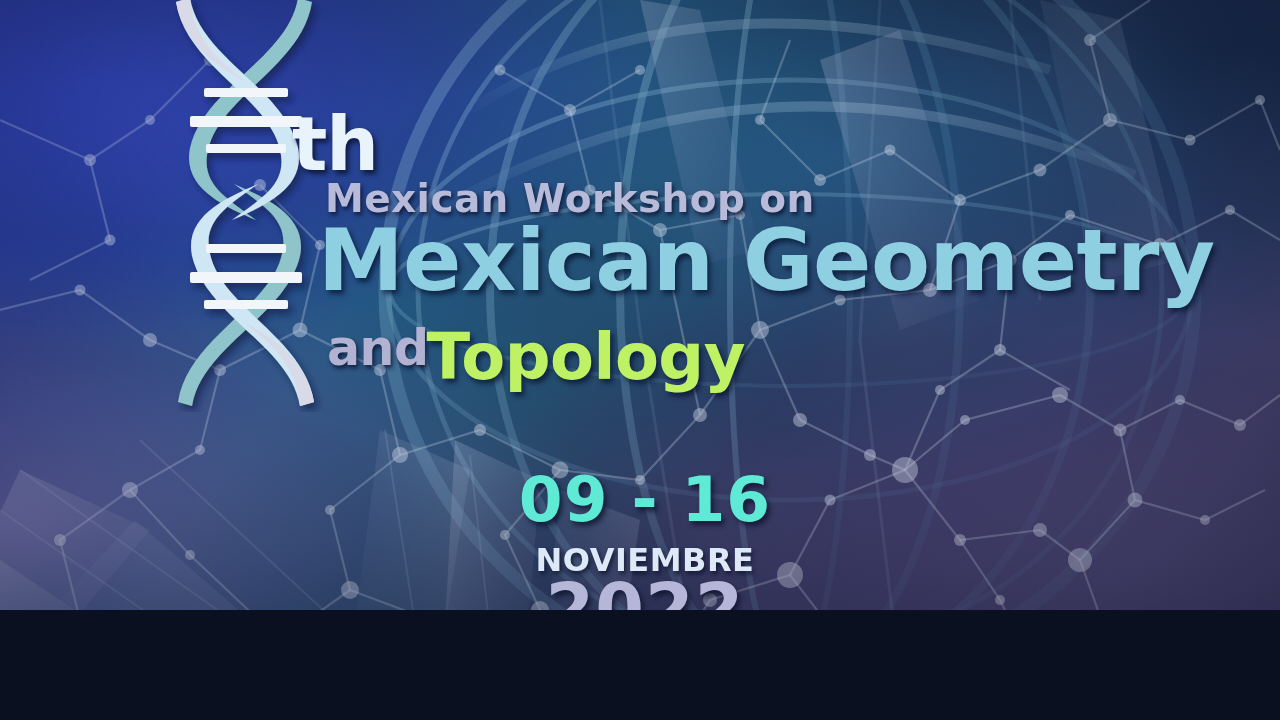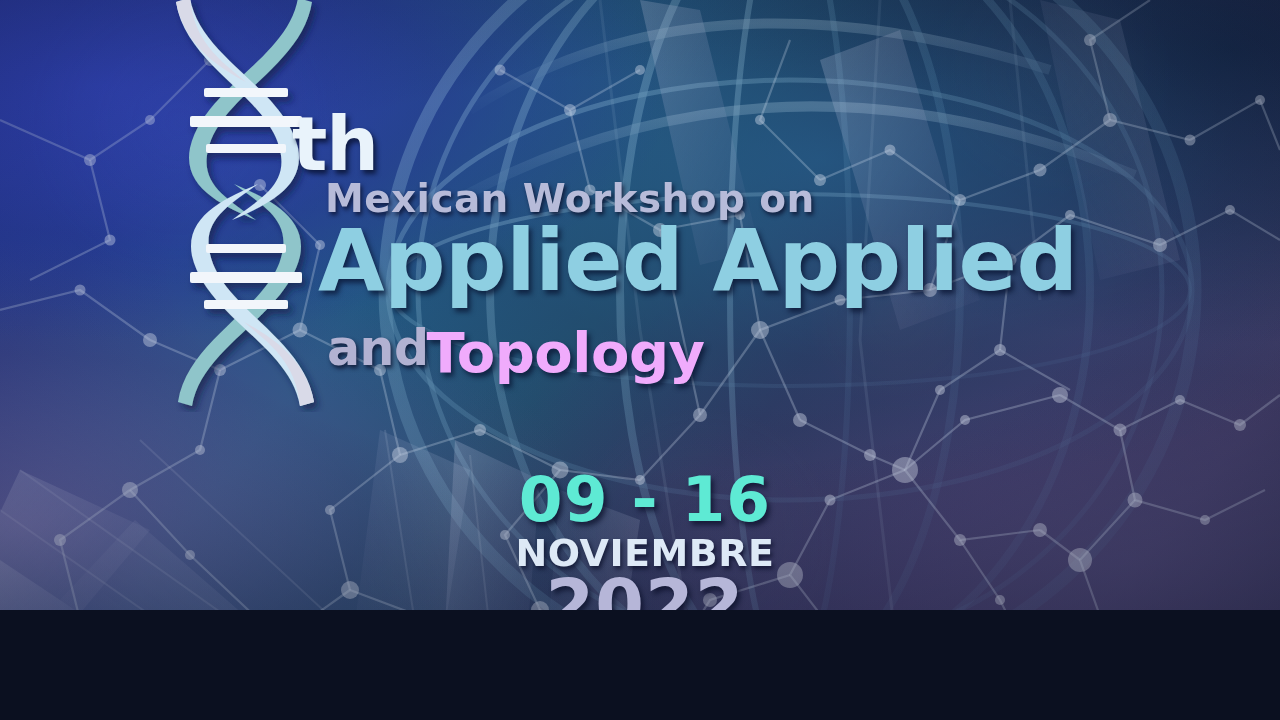--- a/index.html
+++ b/index.html
@@ -90,23 +90,23 @@
     white-space: nowrap;
   }
   .word-and {
     font-size: 49px;
     font-weight: bold;
     color: #b2b2d2;
     letter-spacing: -0.5px;
     text-shadow: 2px 3px 4px rgba(10,16,44,0.78);
   }
   .word-topology {
-    font-size: 56px;
-    font-weight: bold;
-    color: #f0abfc;
+    font-size: 64px;
+    font-weight: bold;
+    color: #bef264;
     letter-spacing: -0.5px;
     margin-left: -2px;
     text-shadow: 3px 4px 5px rgba(8,20,48,0.72);
   }
 
   
   .date-block {
     position: absolute;
     left: 430px;
     top: 468px;
@@ -115,26 +115,26 @@
   }
   .date-range {
     font-size: 63px;
     font-weight: bold;
     color: #5eead4;
     letter-spacing: 1px;
     line-height: 1.0;
     text-shadow: 3px 4px 5px rgba(10,14,40,0.70);
   }
   .date-month {
-    font-size: 38px;
+    font-size: 32px;
     font-weight: bold;
     color: #dde9f6;
     letter-spacing: 0.5px;
     line-height: 1.08;
-    margin-top: 2px;
+    margin-top: 12px;
     text-shadow: 2px 3px 4px rgba(10,14,40,0.72);
   }
   .date-year {
     font-size: 70px;
     font-weight: bold;
     color: #b6b6d8;
     letter-spacing: 1px;
     line-height: 1.0;
     margin-top: -4px;
     text-shadow: 3px 4px 5px rgba(10,14,40,0.70);
@@ -395,21 +395,21 @@
       <rect x="44" y="308" width="84" height="9" rx="2" fill="#f2f6fb"></rect>
     </g>
   </svg>
 
   <div class="ordinal-row">
     <span class="ordinal-suffix">th</span>
   </div>
 
   <div class="line-workshop">Mexican Workshop on</div>
 
-  <div class="line-applied">Applied Applied</div>
+  <div class="line-applied">Mexican Geometry</div>
 
   <div class="line-topology">
     <span class="word-and">and</span>
     <span class="word-topology">Topology</span>
   </div>
 
   <div class="date-block">
     <div class="date-range">09 - 16</div>
     <div class="date-month">NOVIEMBRE</div>
     <div class="date-year">2022</div>

